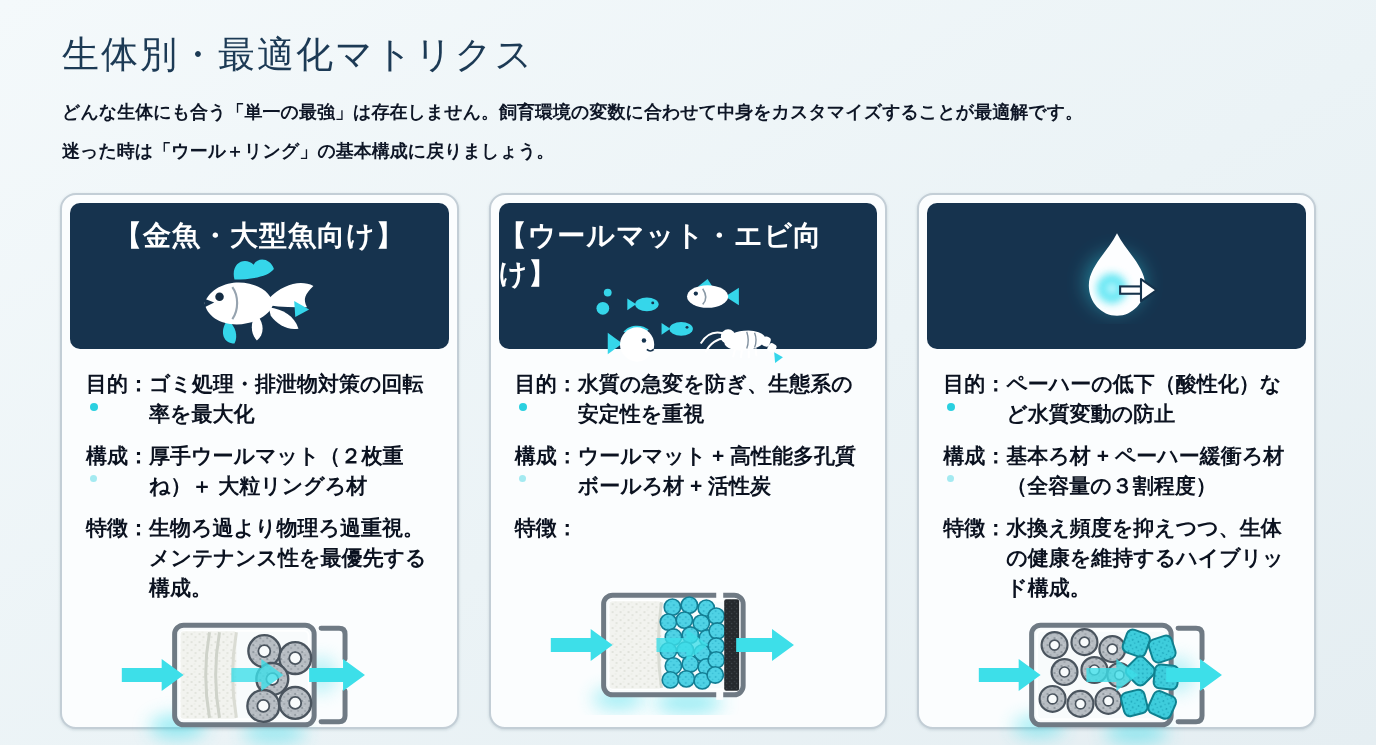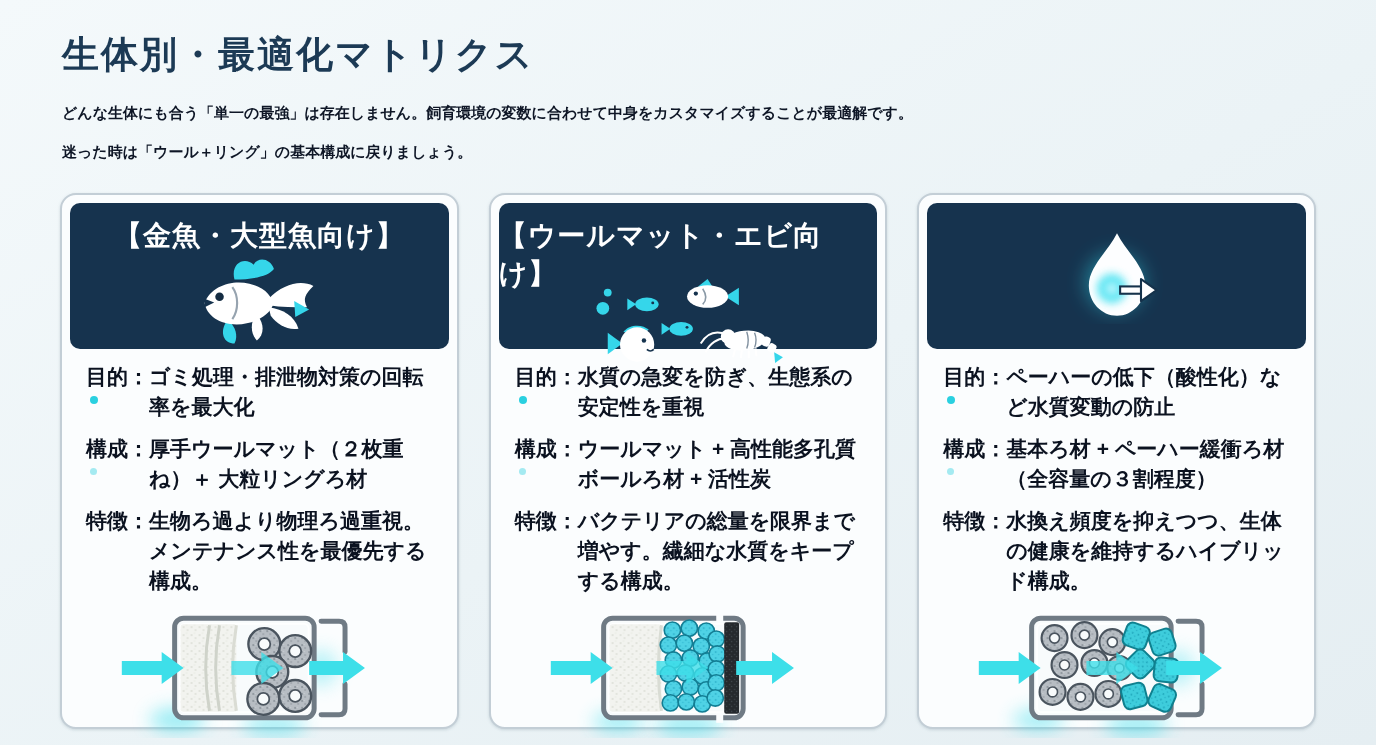--- a/index.html
+++ b/index.html
@@ -1,31 +1,31 @@
 <!DOCTYPE html>
 <html lang="ja"><head>
 <meta charset="utf-8">
 <style>
   html,body{margin:0;padding:0;}
   body{width:1376px;height:745px;overflow:hidden;
        font-family:"Liberation Sans","DejaVu Sans",sans-serif;}
   .page{position:relative;width:1376px;height:745px;
         background:linear-gradient(150deg,#f4f9fb 0%,#ebf3f6 55%,#e5eef2 100%);}
-  .page-title{margin:0;padding:30px 62px 0;font-size:37px;font-weight:700;
+  .page-title{margin:0;padding:30px 62px 0;font-size:37px;font-weight:400;
         color:#1c3a55;letter-spacing:2px;}
-  .intro{margin:13px 62px 0;font-size:15px;font-weight:800;color:#0e1626;line-height:39px;}
+  .intro{margin:13px 62px 0;font-size:18px;font-weight:800;color:#0e1626;line-height:39px;}
   .cards{display:flex;gap:30px;margin:22px 60px 0;}
   .card{flex:1;display:flex;flex-direction:column;box-sizing:border-box;height:536px;
         background:#fbfdfe;border:2px solid #c3ced6;border-radius:16px;
         padding:8px 8px 12px;box-shadow:0 1px 3px rgba(110,135,150,.28);}
   .card-header{flex:none;height:146px;background:#16334e;border-radius:10px;
         display:flex;flex-direction:column;align-items:center;}
   .card-title{margin:14px 0 0;color:#fff;font-size:28px;font-weight:800;letter-spacing:1px;}
   .card-icon{flex:1;display:flex;align-items:center;justify-content:center;min-height:0;}
-  .card-body{padding:13px 10px 0 16px;}
+  .card-body{padding:20px 10px 0 16px;}
   .item{position:relative;display:flex;margin-bottom:12px;
         font-size:21px;font-weight:800;color:#0b1220;line-height:30px;}
   .item-label{flex:none;white-space:nowrap;}
   .item-text{flex:1;}
   .bullet{position:absolute;left:4px;top:34px;width:8px;height:8px;border-radius:50%;
         background:#2ad0e0;}
   .item.b2 .bullet{opacity:.42;width:7px;height:7px;}
   .diagram{margin-top:auto;}
   .diagram svg{display:block;width:100%;height:130px;}
   .defs-holder{position:absolute;width:0;height:0;overflow:hidden;}
@@ -208,21 +208,20 @@
           <span class="item-label">目的：</span>
           <span class="item-text">水質の急変を防ぎ、生態系の安定性を重視</span>
         </div>
         <div class="item b2">
           <span class="bullet"></span>
           <span class="item-label">構成：</span>
           <span class="item-text">ウールマット + 高性能多孔質ボールろ材 + 活性炭</span>
         </div>
         <div class="item">
           <span class="item-label">特徴：</span>
-          <span class="item-text">バクテリアの総量を限界まで増やす。繊細な水質をキープする構成。</span>
         </div>
       </div>
       <div class="diagram">
         <svg viewBox="0 0 380 130" aria-hidden="true">
           <ellipse cx="120" cy="114" rx="26" ry="11" fill="#37dcea" opacity=".45" filter="url(#blur9)"></ellipse>
           <ellipse cx="190" cy="118" rx="34" ry="11" fill="#37dcea" opacity=".5" filter="url(#blur9)"></ellipse>
           <ellipse cx="165" cy="60" rx="20" ry="22" fill="#37dcea" opacity=".35" filter="url(#blur9)"></ellipse>
           <rect x="105" y="10" width="140" height="100" rx="9" fill="#f8fbfc" stroke="#6f7a84" stroke-width="5"></rect>
           <rect x="110.5" y="15.5" width="129" height="89" rx="5" fill="none" stroke="#ffffff" stroke-width="2" opacity=".85"></rect>
           <rect x="111" y="16" width="52" height="88" rx="3" fill="url(#pat-wool)"></rect>

